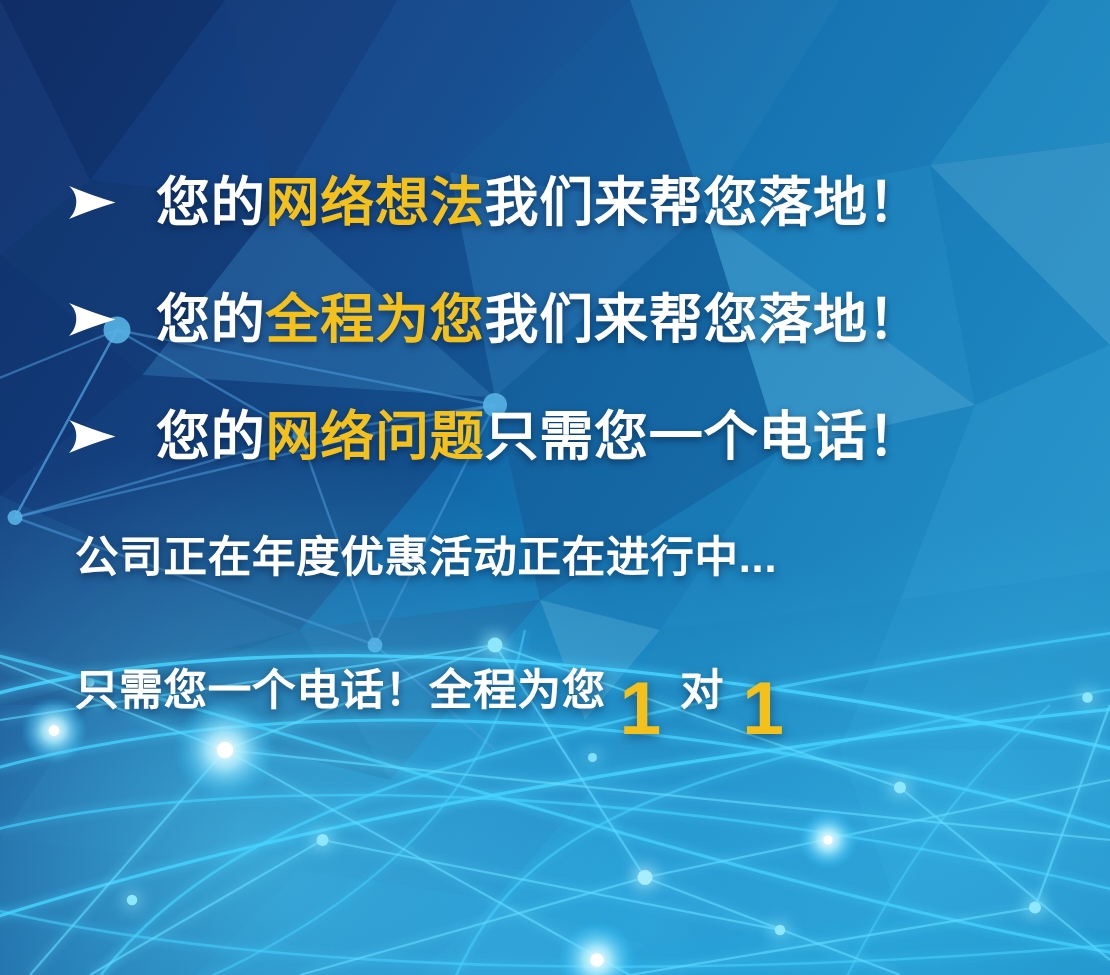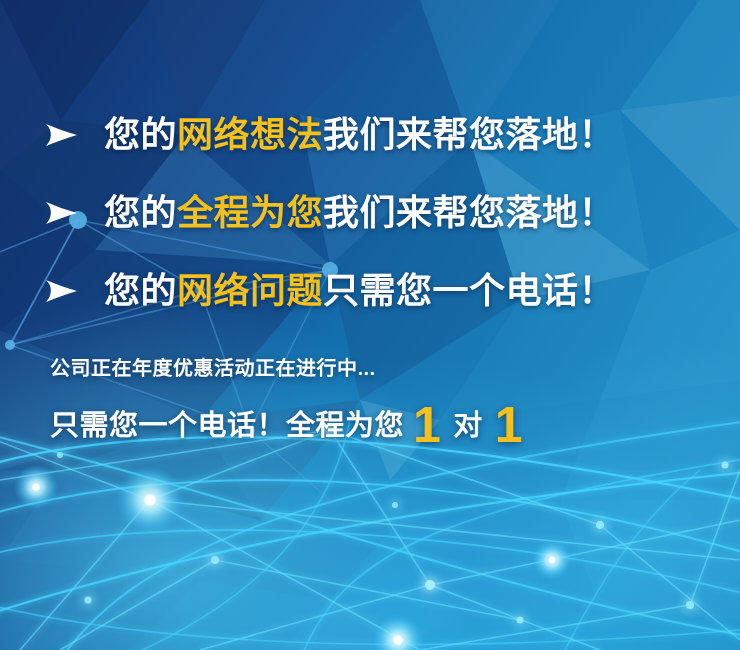--- a/index.html
+++ b/index.html
@@ -89,39 +89,39 @@
   }
 
   .promo-block {
     position: absolute;
     left: 50px;
     top: 358px;
     width: 690px;
   }
 
   .promo-line-1 {
-    font-size: 20px;
+    font-size: 29px;
     font-weight: bold;
     color: #ffffff;
     line-height: 1;
     white-space: nowrap;
     letter-spacing: 0.5px;
     text-shadow: 0 2px 6px rgba(4, 30, 66, 0.6);
   }
 
   .promo-line-2 {
-    margin-top: 22px;
+    margin-top: 60px;
     font-size: 29px;
     font-weight: bold;
     color: #ffffff;
     line-height: 1;
     white-space: nowrap;
     letter-spacing: 0.5px;
     display: flex;
-    align-items: center;
+    align-items: flex-start;
     text-shadow: 0 2px 6px rgba(4, 30, 66, 0.6);
   }
   .promo-line-2 .seg { display: inline-block; }
   .promo-line-2 .big-num {
     color: #f3c01c;
     font-size: 50px;
     font-weight: bold;
     line-height: 1;
     padding: 0 9px;
     text-shadow: 0 2px 7px rgba(4, 30, 66, 0.55);

